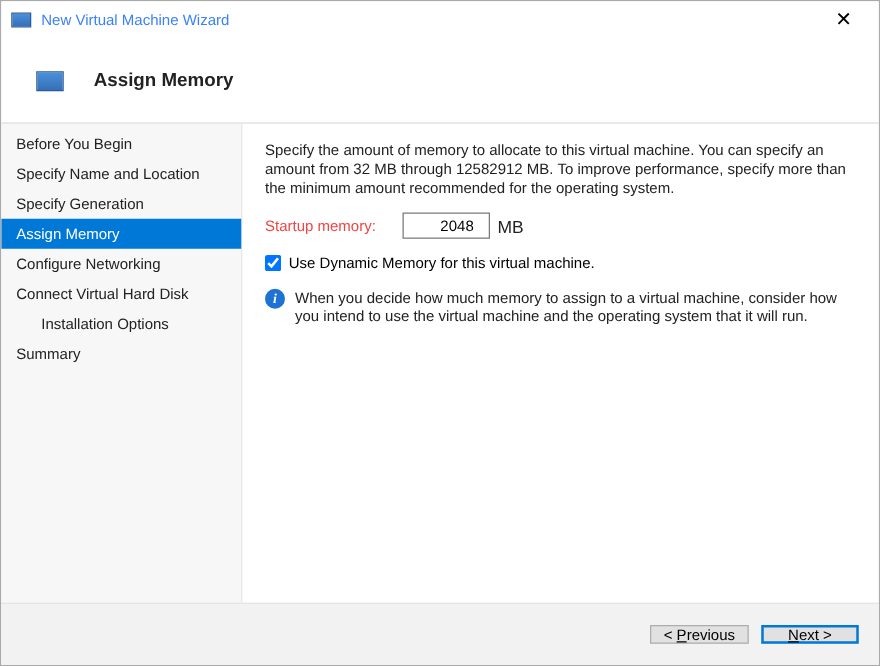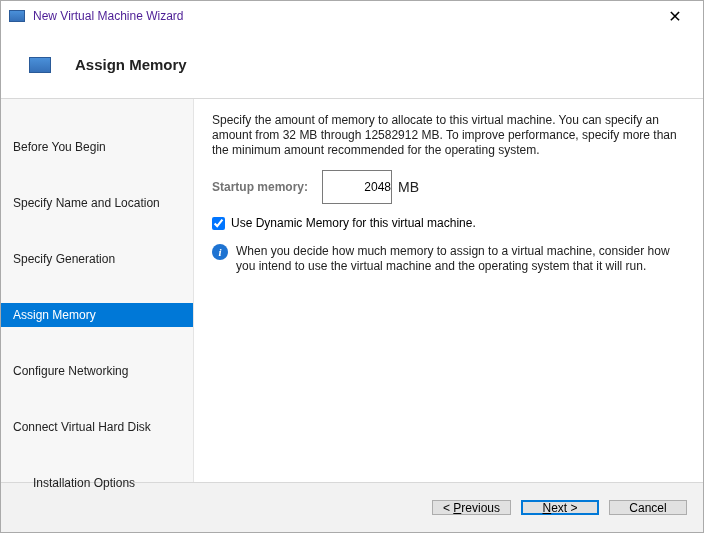--- a/index.html
+++ b/index.html
@@ -23,21 +23,21 @@
   }
   .titlebar .app-icon {
     width: 16px; height: 12px;
     background: linear-gradient(180deg, #4a90d9 0%, #3570b8 100%);
     border: 1px solid #2a5a98;
     margin-right: 8px;
   }
   .titlebar .title {
     flex: 1;
     font-size: 12px;
-    color: #4c1d95;
+    color: #3b82f6;
   }
   .titlebar .close {
     width: 40px;
     text-align: center;
     font-size: 16px;
     color: #000;
     cursor: default;
   }
   .header-band {
     height: 68px;
@@ -68,21 +68,20 @@
     background: #f7f7f7;
     border-right: 1px solid #e4e4e4;
     padding-top: 4px;
   }
   .sidebar-item {
     padding: 4px 12px;
     font-size: 12px;
     color: #222;
     cursor: default;
     line-height: 16px;
-    margin-top: 32px;
   }
   .sidebar-item.indent {
     padding-left: 32px;
   }
   .sidebar-item.active {
     background: #0078d7;
     color: #fff;
   }
   .content {
     flex: 1;
@@ -96,30 +95,29 @@
     margin-bottom: 12px;
   }
   .field-row {
     display: flex;
     align-items: center;
     margin-bottom: 12px;
   }
   .field-label {
     width: 110px;
     font-size: 12px;
-    color: #737373;
-    font-weight: bold;
+    color: #ef4444;
   }
   .field-input {
     width: 70px;
-    height: 34px;
+    height: 21px;
     border: 1px solid #7a7a7a;
     font-size: 12px;
     text-align: right;
-    padding: 1px 0;
+    padding: 1px 12px;
     font-family: inherit;
   }
   .field-unit {
     margin-left: 6px;
     font-size: 14px;
     color: #222;
   }
   .check-row {
     display: flex;
     align-items: flex-end;
@@ -228,14 +226,13 @@
   </div>
 </div>
 
 <div class="footer">
   <button class="btn">
       <span>&lt; <span class="u">P</span>revious</span>
     </button>
   <button class="btn default">
       <span><span class="u">N</span>ext &gt;</span>
     </button>
-  <button class="btn">Cancel</button>
 </div>
 
 </body></html>

